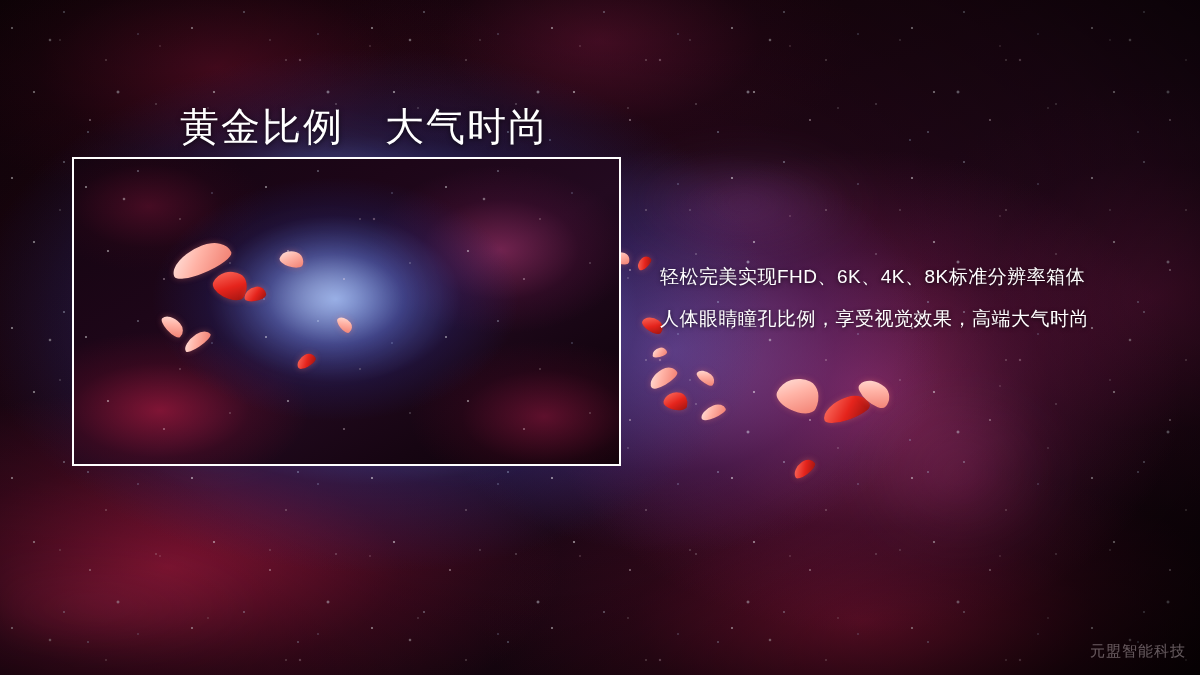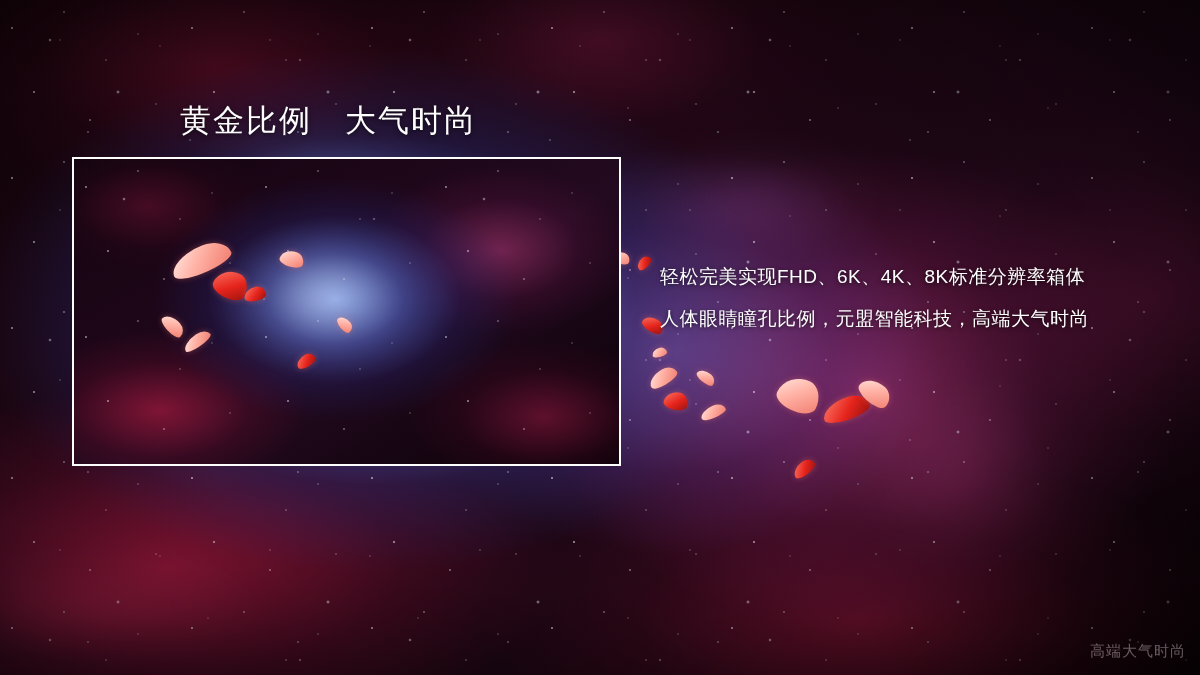--- a/index.html
+++ b/index.html
@@ -115,21 +115,21 @@
   .petal.deep {
     background: linear-gradient(135deg, #ff7a6b 0%, #e5241c 55%, #96120f 100%);
   }
 
   
   #title {
     position: absolute;
     left: 180px;
     top: 100px;
     color: #ffffff;
-    font-size: 31px;
+    font-size: 39px;
     letter-spacing: 2px;
     white-space: pre;
     text-shadow: 0 1px 5px rgba(0,0,0,.65);
     text-align: center;
   }
 
   
   #media-frame {
     position: absolute;
     left: 72px;
@@ -265,17 +265,17 @@
           <div class="petal pale" style="left: 108px; top: 176px; width: 30px; height: 12px; transform: rotate(-34deg);"></div>
           <div class="petal pale" style="left: 206px; top: 92px; width: 24px; height: 16px; transform: rotate(18deg);"></div>
           <div class="petal deep" style="left: 222px; top: 196px; width: 20px; height: 12px; transform: rotate(-28deg);"></div>
           <div class="petal pale" style="left: 262px; top: 160px; width: 18px; height: 11px; transform: rotate(52deg);"></div>
         </div>
     </div>
   </div>
 
   <div id="body-text">
     <div class="line">轻松完美实现FHD、6K、4K、8K标准分辨率箱体</div>
-    <div class="line">人体眼睛瞳孔比例，元盟智能科技，高端大气时尚</div>
+    <div class="line">人体眼睛瞳孔比例，享受视觉效果，高端大气时尚</div>
   </div>
 
-  <div id="watermark">高端大气时尚</div>
+  <div id="watermark">元盟智能科技</div>
 </div>
 
 </body></html>

